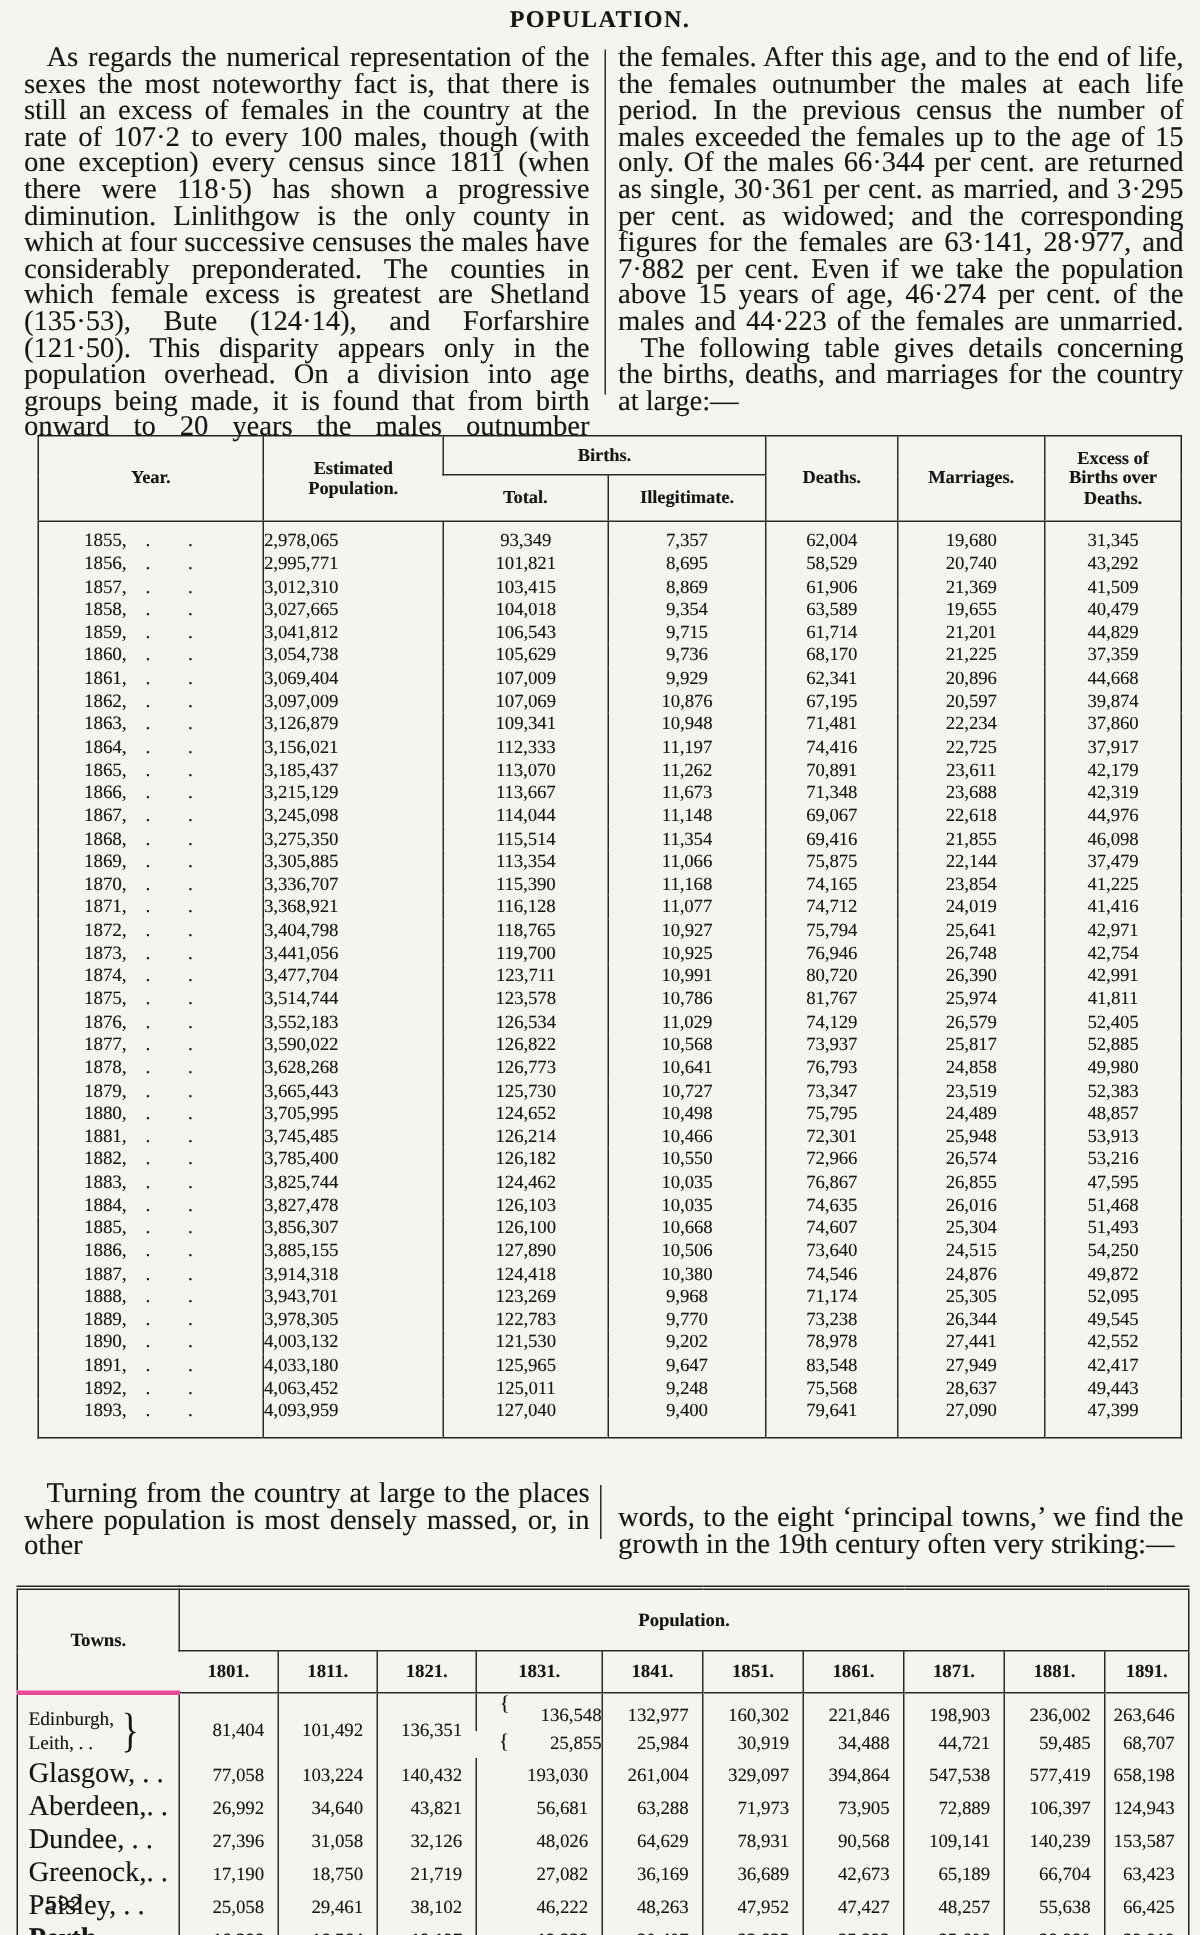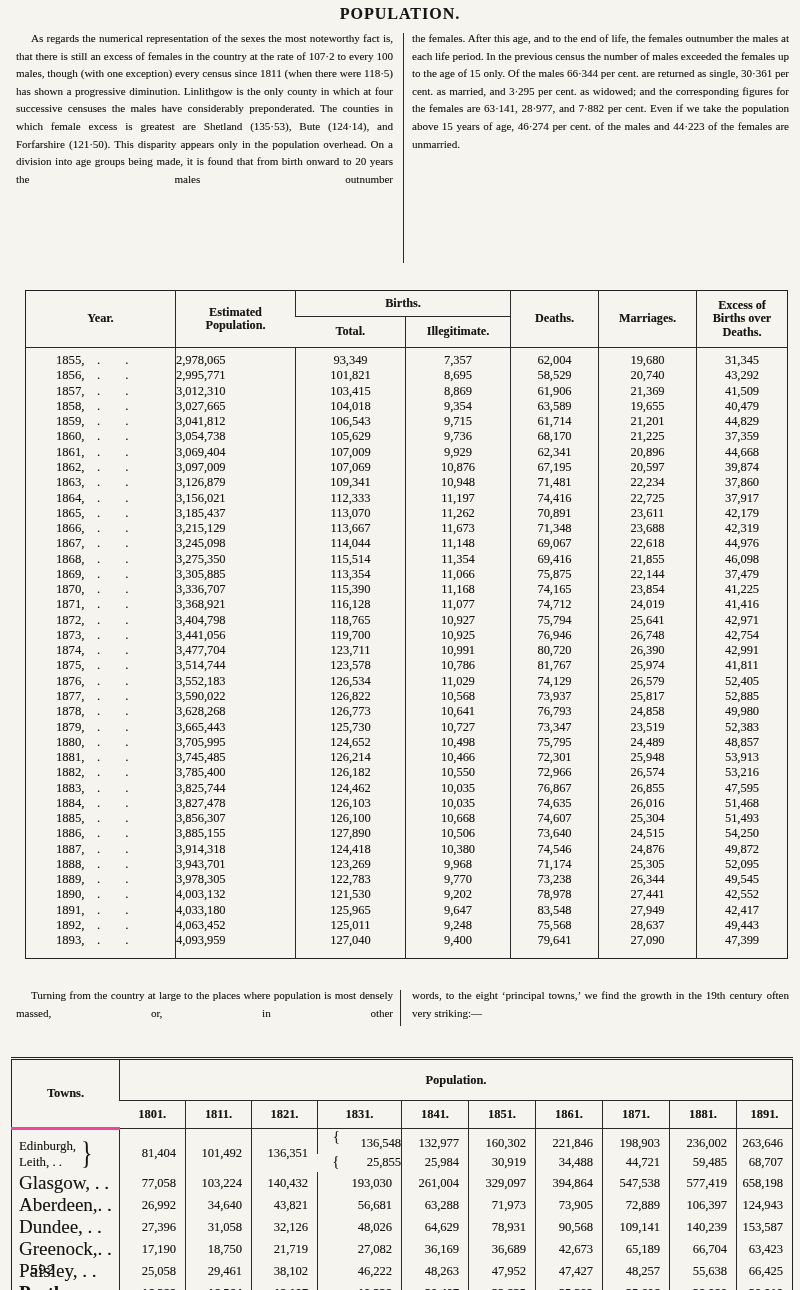--- a/index.html
+++ b/index.html
@@ -9,21 +9,21 @@
     color:#151515;
     font-family:"Liberation Serif","DejaVu Serif",serif;
     text-shadow:0.25px 0.25px 0 rgba(20,20,20,0.35);
   }
   #page-title{
     position:absolute;top:5px;left:0;width:800px;
     text-align:center;font-weight:bold;font-size:16px;letter-spacing:1px;
   }
   .text-col{
     position:absolute;width:377px;
-    font-size:11px;line-height:17.6px;text-align:justify;
+    font-size:19px;line-height:17.6px;text-align:justify;
   }
   .text-col p{margin:0;text-indent:15px;}
   .jl{text-align-last:justify;}
   #intro-left{left:16px;top:30px;}
   #intro-right{left:412px;top:30px;}
   #middle-left{left:16px;top:987px;}
   #middle-right{left:412px;top:987px;}
   .v-divider{position:absolute;width:1px;background:#2b2b2b;}
   #col-divider-top{left:403px;top:33px;height:230px;}
   #col-divider-mid{left:400px;top:990px;height:36px;}
@@ -91,20 +91,21 @@
 <body>
 
 <div id="page-title">POPULATION.</div>
 
 <div id="intro-left" class="text-col">
   <p class="jl">As regards the numerical representation of the sexes the most noteworthy fact is, that there is still an excess of females in the country at the rate of 107·2 to every 100 males, though (with one exception) every census since 1811 (when there were 118·5) has shown a progressive diminution.  Linlithgow is the only county in which at four successive censuses the males have considerably preponderated.  The counties in which female excess is greatest are Shetland (135·53), Bute (124·14), and Forfarshire (121·50).  This disparity appears only in the population overhead.  On a division into age groups being made, it is found that from birth onward to 20 years the males outnumber</p>
 </div>
 <div id="col-divider-top" class="v-divider"></div>
 <div id="intro-right" class="text-col">
   <p class="jl" style="text-indent:0;">the females.  After this age, and to the end of life, the females outnumber the males at each life period. In the previous census the number of males exceeded the females up to the age of 15 only.  Of the males 66·344 per cent. are returned as single, 30·361 per cent. as married, and 3·295 per cent. as widowed; and the corresponding figures for the females are 63·141, 28·977, and 7·882 per cent.  Even if we take the population above 15 years of age, 46·274 per cent. of the males and 44·223 of the females are unmarried.</p>
+  <p>The following table gives details concerning the births, deaths, and marriages for the country at large:—</p>
 </div>
 
 <table id="births-table">
   <colgroup>
     <col style="width:150px">
       <col style="width:120px">
       <col style="width:110px">
     <col style="width:105px">
       <col style="width:88px">
       <col style="width:98px">
@@ -480,21 +481,21 @@
         <td class="c6">47,399</td>
       </tr>
     </tbody>
 </table>
 
 <div id="middle-left" class="text-col">
   <p class="jl">Turning from the country at large to the places where population is most densely massed, or, in other</p>
 </div>
 <div id="col-divider-mid" class="v-divider"></div>
 <div id="middle-right" class="text-col">
-  <p style="text-indent:0;">words, to the eight ‘principal towns,’ we find the growth in the 19th century often very striking:—</p>
+  <p style="text-indent:0;margin-top:16px;">words, to the eight ‘principal towns,’ we find the growth in the 19th century often very striking:—</p>
 </div>
 
 <table id="towns-table">
   <colgroup>
     <col style="width:108px">
       <col style="width:66px">
       <col style="width:66px">
       <col style="width:66px">
     <col style="width:84px">
       <col style="width:67px">

